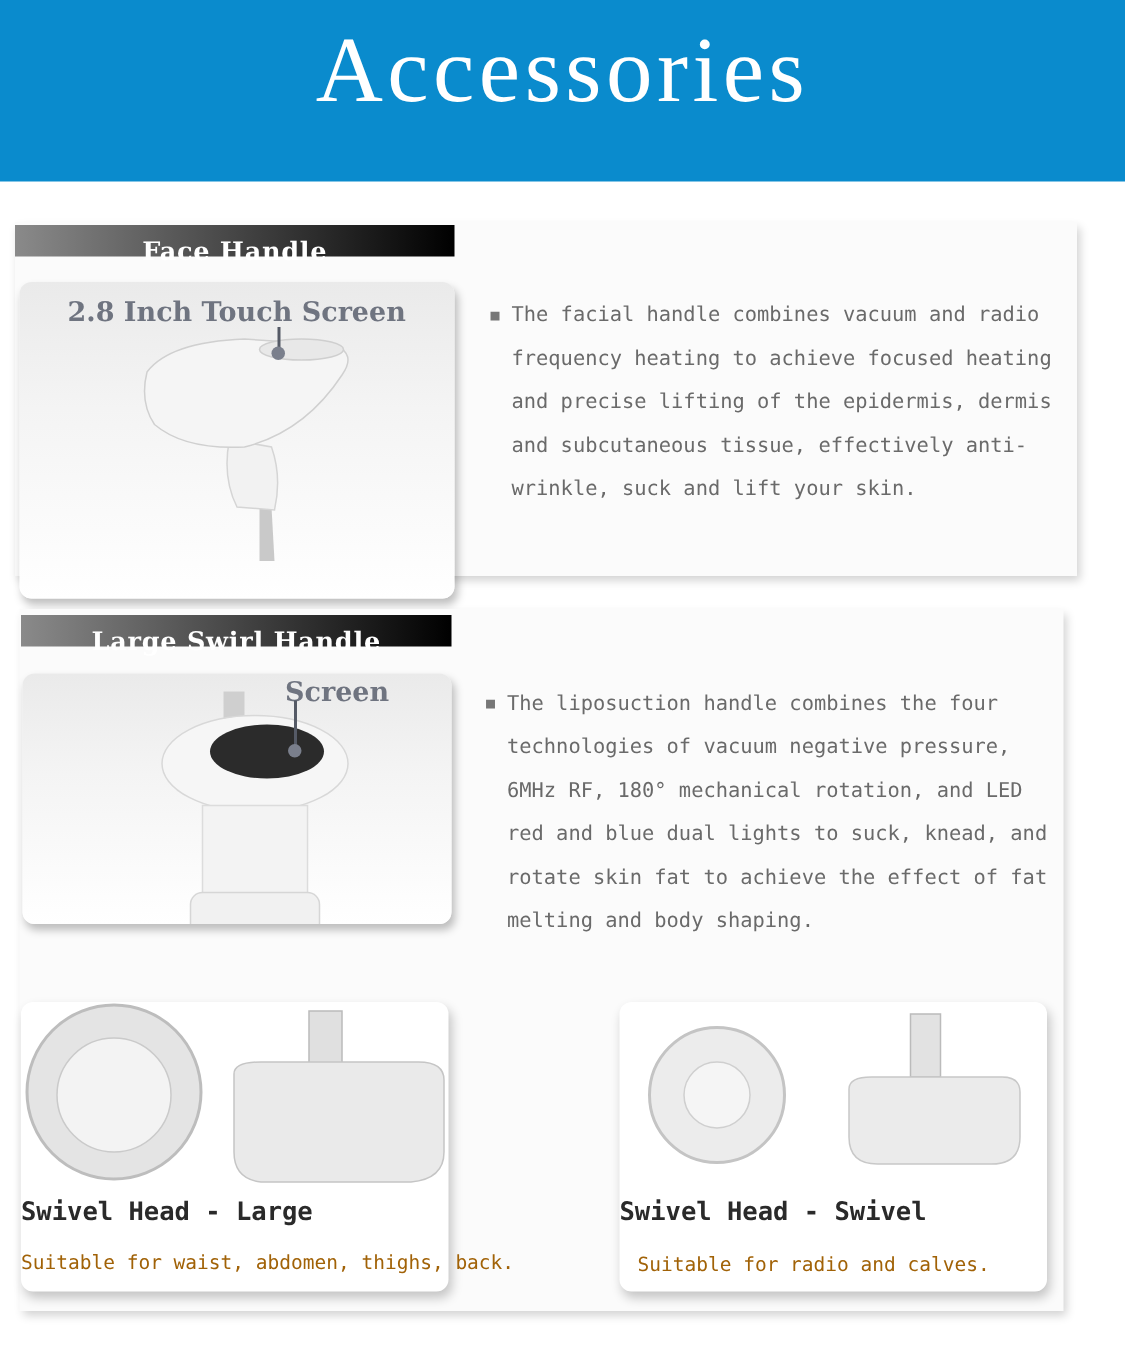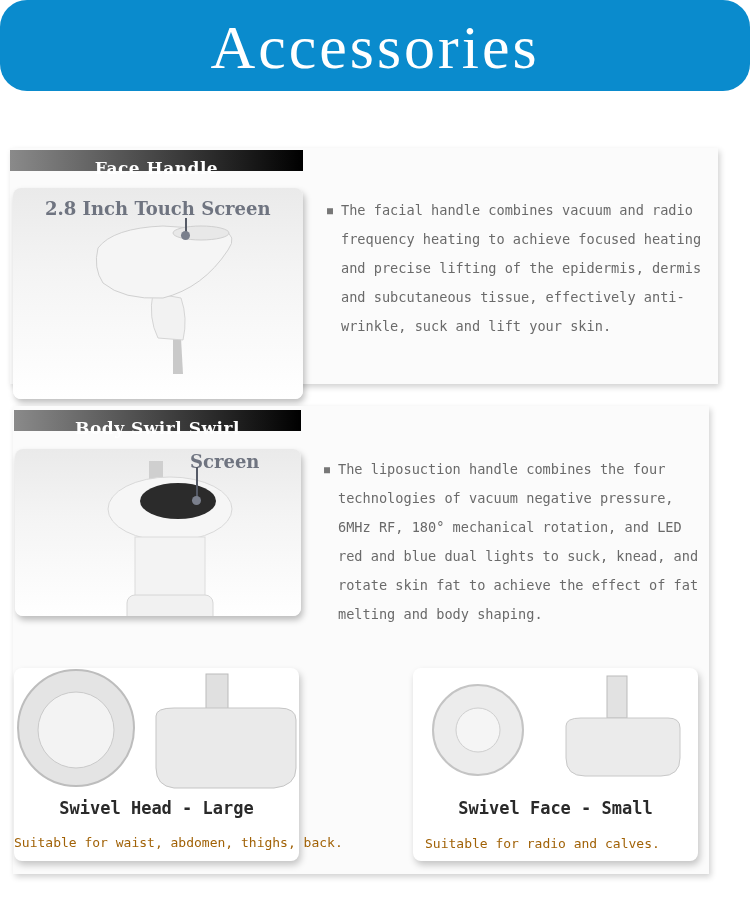--- a/index.html
+++ b/index.html
@@ -3,23 +3,22 @@
 <meta charset="utf-8">
 <style>
   * { box-sizing: border-box; margin: 0; padding: 0; }
   body {
     width: 750px; height: 907px; overflow: hidden;
     background: #ffffff;
     font-family: "DejaVu Serif", serif;
     position: relative;
   }
   .banner {
-    position: absolute; left: 0; top: 0; width: 750px; height: 91px;
+    position: absolute; left: 0; top: 0; width: 750px; height: 121px;
     background: #0a8bcd;
-    border-radius: 27px;
   }
   .banner-title {
     position: absolute; left: 0; right: 0; top: 12px;
     text-align: center; color: #ffffff;
     font-family: "Liberation Serif", "DejaVu Serif", serif;
     font-size: 62px; letter-spacing: 3px; font-weight: normal;
   }
 
   .panel {
     position: absolute; background: #fbfbfb;
@@ -53,21 +52,21 @@
   }
   .desc .bullet {
     position: absolute; left: -14px; top: 0; color: #777; font-size: 10px;
   }
 
   .head-card {
     position: absolute; background: #ffffff; border-radius: 8px;
     box-shadow: 2px 4px 7px rgba(0,0,0,0.22);
   }
   .head-title {
-    position: absolute; left: 0; right: 0; text-align: center;
+    position: absolute; left: 0; right: 0; 
     font-family: "DejaVu Sans Mono", monospace; font-size: 17px; font-weight: bold; color: #2a2a2a;
   }
   .head-caption {
     position: absolute; white-space: nowrap;
     font-family: "DejaVu Sans Mono", monospace; font-size: 13px; color: #a16207;
   }
   .shape { position: absolute; }
 </style>
 </head>
 <body>
@@ -89,21 +88,21 @@
   <div class="callout-label" style="left:32px; top:10px;">2.8 Inch Touch Screen</div>
   <div class="callout-line" style="left:172px; top:30px; height:16px;"></div>
   <div class="callout-dot" style="left:168px; top:43px;"></div>
 </div>
 <div class="desc" style="left:341px; top:196px; width:370px;">
   <span class="bullet">■</span>
   <span>The facial handle combines vacuum and radio frequency heating to achieve focused heating and precise lifting of the epidermis, dermis and subcutaneous tissue, effectively anti-wrinkle, suck and lift your skin.</span>
 </div>
 
 <div class="panel" style="left:13px; top:406px; width:696px; height:468px;"></div>
-<div class="section-tab" style="left:14px; top:410px; width:287px;">Body Swirl Swirl</div>
+<div class="section-tab" style="left:14px; top:410px; width:287px;">Large Swirl Handle</div>
 <div class="image-card" style="left:15px; top:449px; width:286px; height:167px;">
   <svg class="shape" width="286" height="191" viewBox="0 0 286 191">
     <rect x="134" y="12" width="14" height="26" fill="#cfcfcf"></rect>
     <ellipse cx="155" cy="60" rx="62" ry="32" fill="#f6f6f6" stroke="#d8d8d8"></ellipse>
     <ellipse cx="163" cy="52" rx="38" ry="18" fill="#2b2b2b"></ellipse>
     <rect x="120" y="88" width="70" height="60" fill="#f3f3f3" stroke="#dcdcdc"></rect>
     <rect x="112" y="146" width="86" height="36" rx="8" fill="#f1f1f1" stroke="#d6d6d6"></rect>
   </svg>
   <div class="callout-label" style="left:175px; top:2px;">Screen</div>
   <div class="callout-line" style="left:181px; top:18px; height:32px;"></div>
@@ -125,15 +124,15 @@
   <div class="head-caption" style="left:0; top:167px;">Suitable for waist, abdomen, thighs, back.</div>
 </div>
 
 <div class="head-card" style="left:413px; top:668px; width:285px; height:193px;">
   <svg class="shape" width="285" height="130" viewBox="0 0 285 130">
     <circle cx="65" cy="62" r="45" fill="#ececec" stroke="#c4c4c4" stroke-width="2"></circle>
     <circle cx="65" cy="62" r="22" fill="#f5f5f5" stroke="#cfcfcf"></circle>
     <rect x="194" y="8" width="20" height="42" fill="#e2e2e2" stroke="#bbb"></rect>
     <path d="M153 58 Q153 50 168 50 L255 50 Q267 50 267 60 L267 90 Q267 108 248 108 L172 108 Q153 108 153 90 Z" fill="#ebebeb" stroke="#c8c8c8"></path>
   </svg>
-  <div class="head-title" style="top:130px;">Swivel Face - Small</div>
+  <div class="head-title" style="top:130px;">Swivel Head - Swivel</div>
   <div class="head-caption" style="left:12px; top:168px;">Suitable for radio and calves.</div>
 </div>
 
 </body></html>

